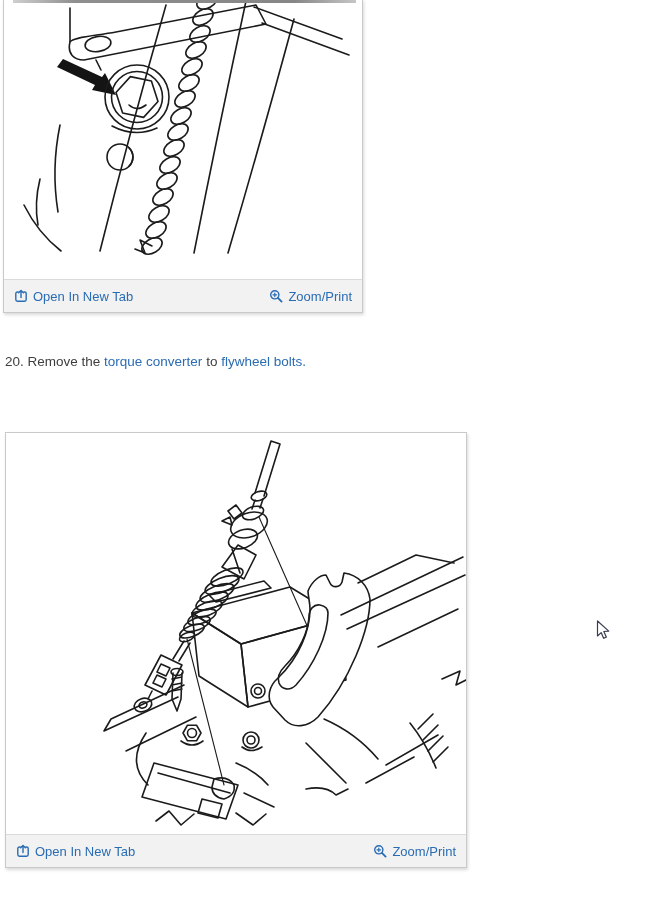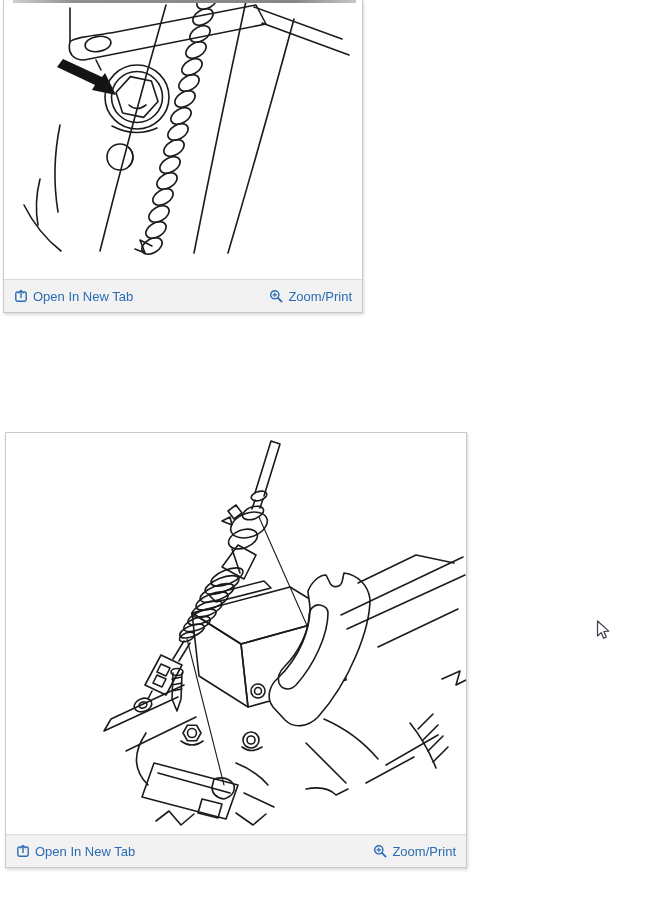--- a/index.html
+++ b/index.html
@@ -134,20 +134,21 @@
           <path d="M8.9,8.9 L12.6,12.6" stroke="#2a6cb3" stroke-width="1.8" stroke-linecap="round"></path>
           <path d="M5.8,4 V7.6 M4,5.8 H7.6" stroke="#2a6cb3" stroke-width="1.2" stroke-linecap="round"></path>
         </svg>
       </span>
       <span>Zoom/Print</span>
     </a>
   </div>
 </div>
 
 <div class="steps">
+  <div class="step-line"><span>20. Remove the </span><a>torque converter</a><span> to </span><a>flywheel bolts.</a></div>
 </div>
 
 <div class="figure-card" id="figure-2">
   <div class="drawing-area">
     <svg width="460" height="409" viewBox="0 0 460 409">
 
       <path class="art-thin" d="M253,84 L322,240"></path>
       <path class="art-thin" d="M181,206 L218,352"></path>
 
       <path class="art" d="M265,8 L249,60 M274,11 L258,63 M265,8 L274,11"></path>

